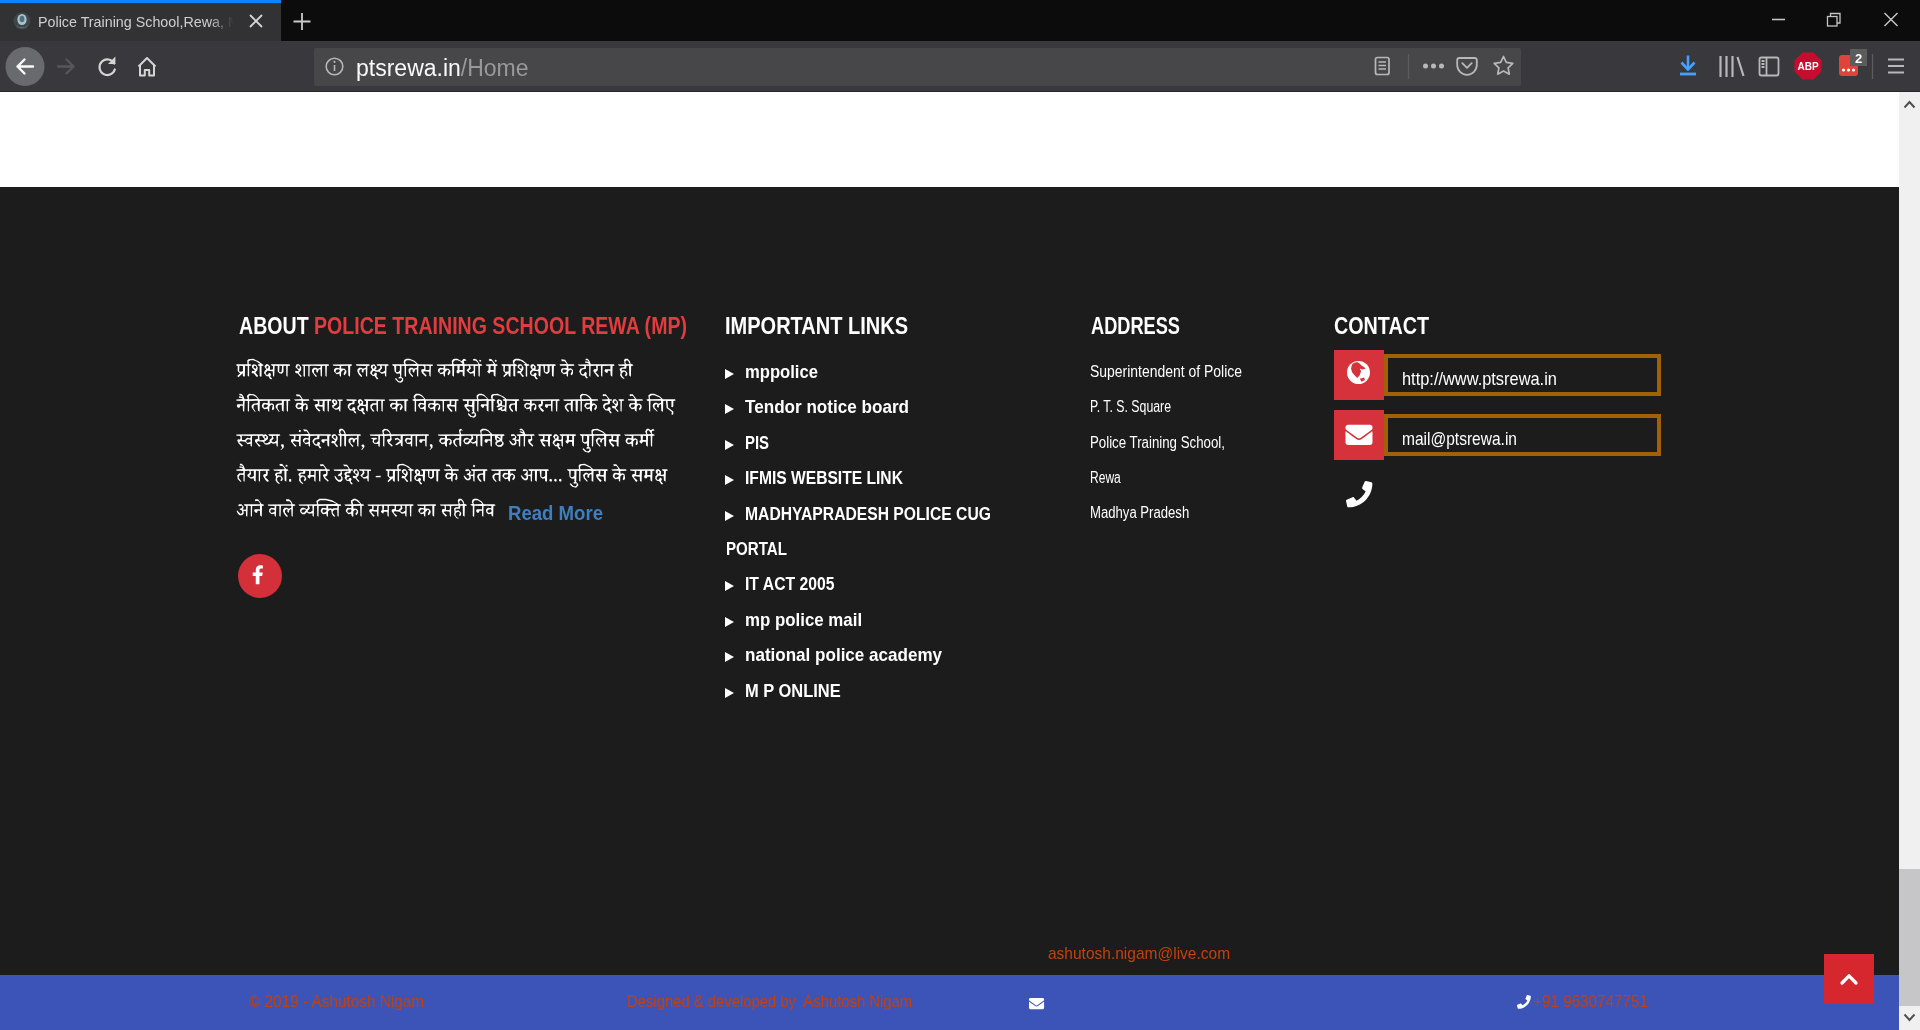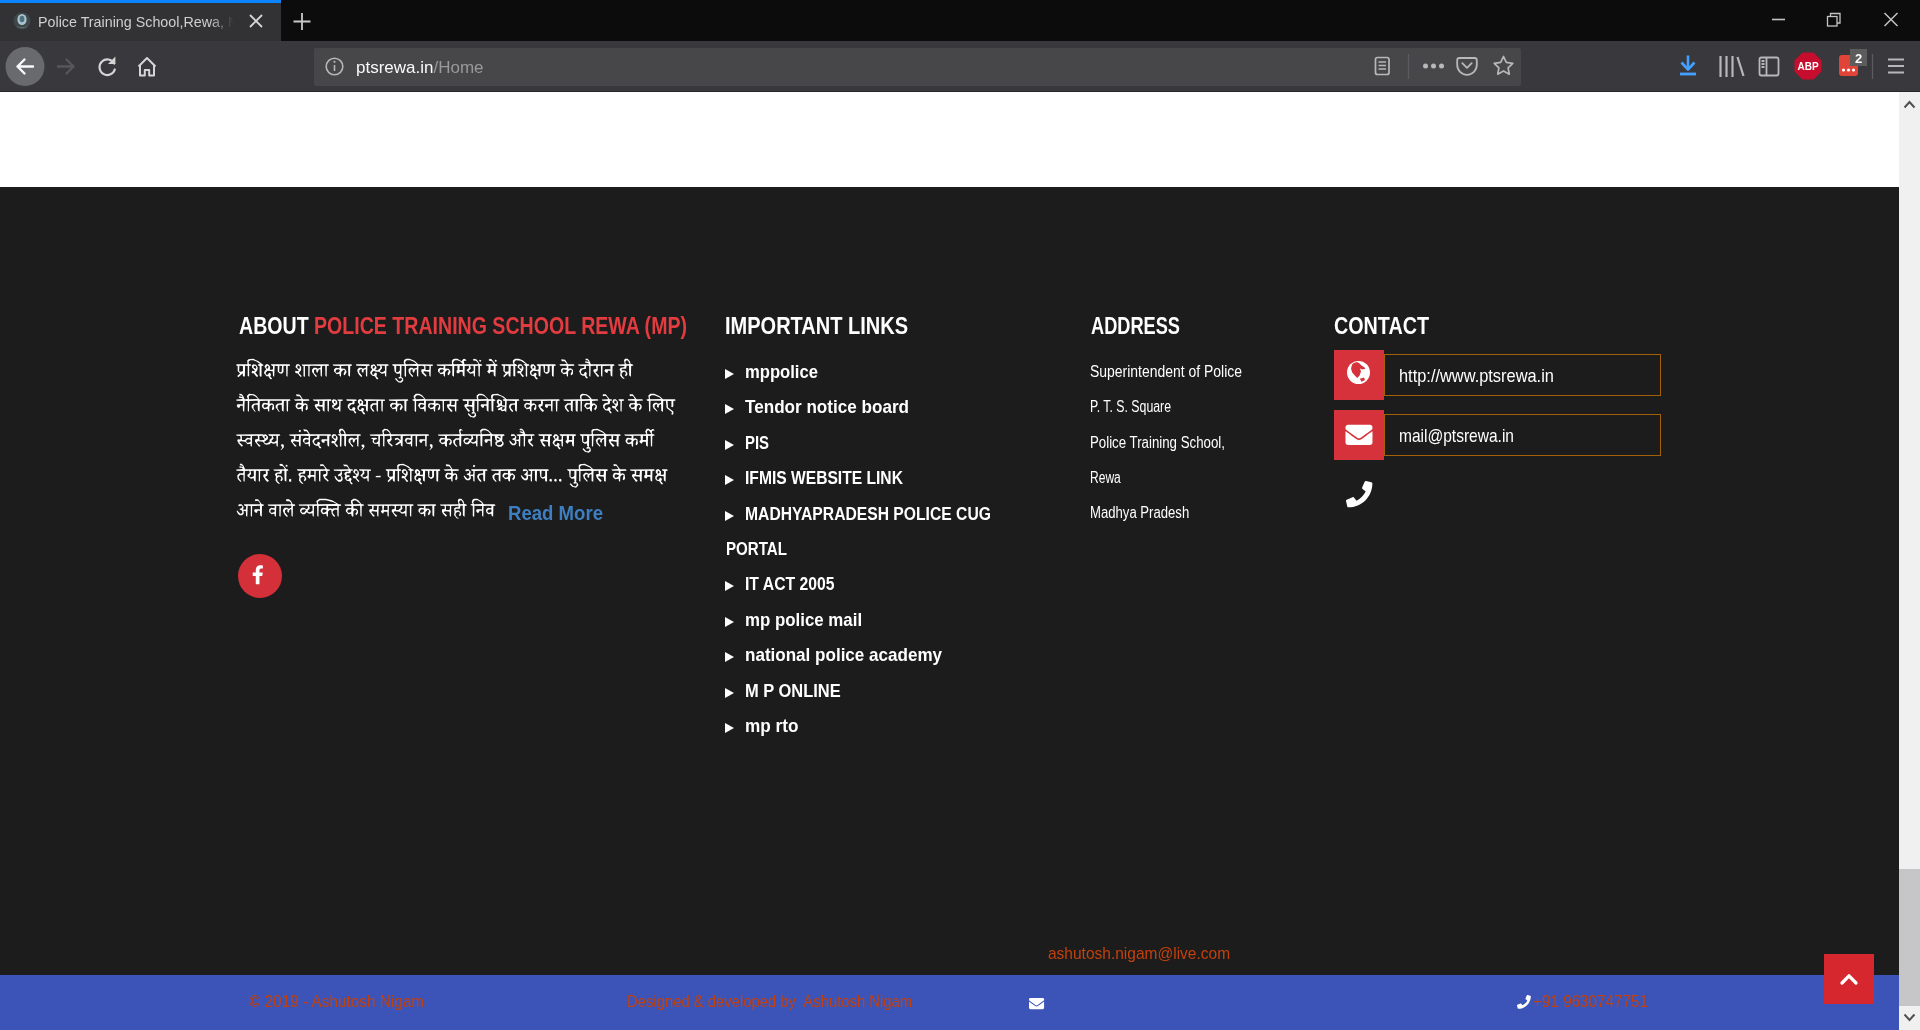--- a/index.html
+++ b/index.html
@@ -6,40 +6,40 @@
 html,body{width:1920px;height:1030px;overflow:hidden;background:#fff;font-family:"Liberation Sans",sans-serif}
 #stage{position:absolute;top:0;left:0;width:1920px;height:1030px}
 svg.ov{position:absolute;top:0;left:0;width:1920px;height:1030px}
 
 #tabbar{position:absolute;top:0;left:0;width:1920px;height:41px;background:#0c0c0d}
 #tab{position:absolute;top:0;left:0;width:281px;height:41px;background:#323234}
 #tabline{position:absolute;top:0;left:0;width:281px;height:3px;background:#0a84ff}
 #tabtitle{position:absolute;top:0;left:38px;height:41px;line-height:44px;font-size:15px;color:#cfcfd2;white-space:nowrap;width:205px;overflow:hidden;transform:scaleX(.953);transform-origin:0 50%;-webkit-mask-image:linear-gradient(90deg,#000 88%,transparent 100%);mask-image:linear-gradient(90deg,#000 88%,transparent 100%)}
 #toolbar{position:absolute;top:41px;left:0;width:1920px;height:51px;background:#38383d;border-bottom:1px solid #27272b}
 #urlbar{position:absolute;top:48px;left:314px;width:1207px;height:38px;background:#474749;border-radius:2px}
-#urltext{position:absolute;top:48px;left:356px;height:38px;line-height:40px;font-size:17px;color:#f9f9fa;white-space:nowrap}
+#urltext{position:absolute;top:48px;left:356px;height:38px;line-height:40px;font-size:23px;color:#f9f9fa;white-space:nowrap}
 #urltext span{color:#99999b}
 
 #content{position:absolute;top:92px;left:0;width:1899px;height:938px;background:#fff}
 #darkfoot{position:absolute;top:187px;left:0;width:1899px;height:788px;background:#1c1c1c}
 #bluebar{position:absolute;top:975px;left:0;width:1899px;height:55px;background:#3c53b7}
 
 .fhead{position:absolute;font-size:23px;font-weight:bold;color:#fff;white-space:nowrap;transform-origin:0 0}
 .fhead .red{color:#e23c40}
 #readmore{position:absolute;font-size:21px;font-weight:bold;color:#3e7fc1;transform:scaleX(.885);transform-origin:0 0}
 #links{position:absolute;width:310px;font-size:19px;font-weight:bold;color:#fff;list-style:none}
 #links li{line-height:35.4px;white-space:nowrap;padding-left:2px}
 #links li .tri{display:inline-block;width:0;height:0;border-left:9px solid #fff;border-top:5.5px solid transparent;border-bottom:5.5px solid transparent;margin-right:10.6px;vertical-align:-1px}
 #links li i{display:inline-block;font-style:normal;transform-origin:0 50%}
 .aline{display:block;height:35.3px;line-height:35.3px;white-space:nowrap}
 .aline i{display:inline-block;font-style:normal;transform-origin:0 50%}
 #addr{position:absolute;font-size:16px;color:#fff}
 .cbox{position:absolute;width:327px;height:50px}
 .cbox .ic{position:absolute;left:0;top:0;width:50px;height:50px;background:#d6323b}
-.cbox .tx{position:absolute;left:50px;top:4px;width:277px;height:42px;border:1px solid #a16207;line-height:41px;font-size:19px;color:#fff;padding-left:14px;white-space:nowrap}
+.cbox .tx{position:absolute;left:50px;top:4px;width:277px;height:42px;border:4px solid #a16207;line-height:41px;font-size:19px;color:#fff;padding-left:14px;white-space:nowrap}
 .cbox .tx i{display:inline-block;font-style:normal;transform-origin:0 50%}
 
 .bbt{position:absolute;color:#c2410c;font-size:17px;white-space:nowrap}
 .bbt i{display:inline-block;font-style:normal;transform-origin:0 50%}
 #fb{position:absolute;left:237.5px;top:553.5px;width:44px;height:44px;border-radius:50%;background:#d3303a}
 #stb{position:absolute;left:1824px;top:954px;width:50px;height:50px;background:#d7272e}
 
 #sbar{position:absolute;top:92px;left:1899px;width:21px;height:938px;background:#f0f0f0}
 #sthumb{position:absolute;left:1899px;top:869px;width:21px;height:137px;background:#c6c6c8}
 </style>
@@ -77,21 +77,20 @@
     <li><span class="tri"></span><i style="transform:scaleX(.875)">mppolice</i></li>
     <li><span class="tri"></span><i style="transform:scaleX(.900)">Tendor notice board</i></li>
     <li><span class="tri"></span><i style="transform:scaleX(.784)">PIS</i></li>
     <li><span class="tri"></span><i style="transform:scaleX(.822)">IFMIS WEBSITE LINK</i></li>
     <li><span class="tri"></span><i style="transform:scaleX(.825)">MADHYAPRADESH POLICE CUG</i></li>
     <li style="padding-left:3px"><i style="transform:scaleX(.795)">PORTAL</i></li>
     <li><span class="tri"></span><i style="transform:scaleX(.828)">IT ACT 2005</i></li>
     <li><span class="tri"></span><i style="transform:scaleX(.887)">mp police mail</i></li>
     <li><span class="tri"></span><i style="transform:scaleX(.897)">national police academy</i></li>
     <li><span class="tri"></span><i style="transform:scaleX(.866)">M P ONLINE</i></li>
-    <li><span class="tri"></span><i style="transform:scaleX(.903)">mp rto</i></li>
   </ul>
   <div id="addr" style="left:1090px;top:354px;">
     <span class="aline"><i style="transform:scaleX(.872)">Superintendent of Police</i></span>
     <span class="aline"><i style="transform:scaleX(.77)">P. T. S. Square</i></span>
     <span class="aline"><i style="transform:scaleX(.829)">Police Training School,</i></span>
     <span class="aline"><i style="transform:scaleX(.753)">Rewa</i></span>
     <span class="aline"><i style="transform:scaleX(.82)">Madhya Pradesh</i></span>
   </div>
   <div class="cbox" style="left:1334px;top:350px;">
       <div class="ic"></div>

